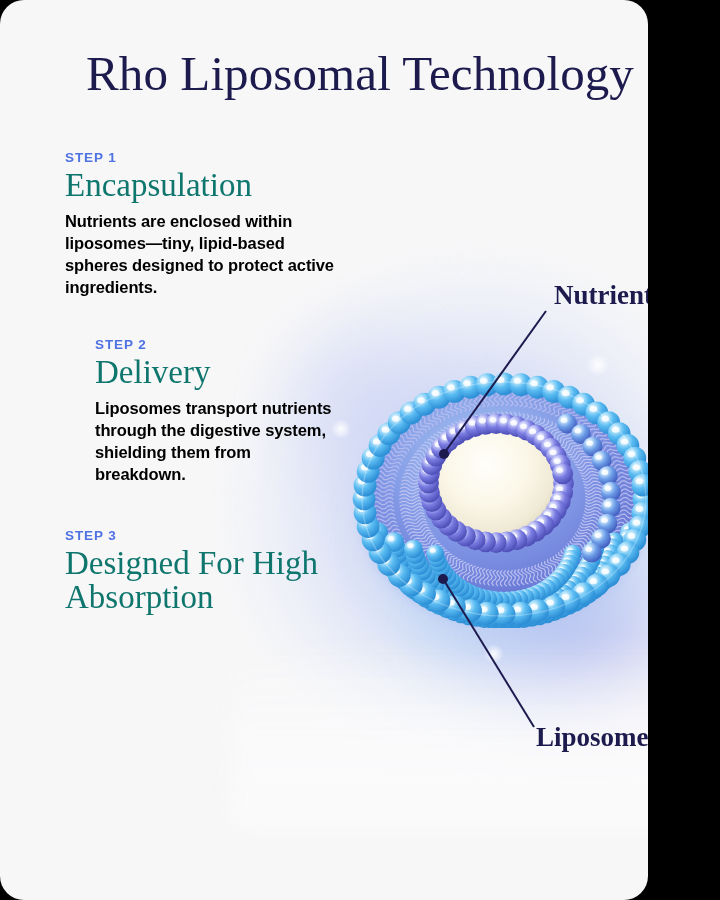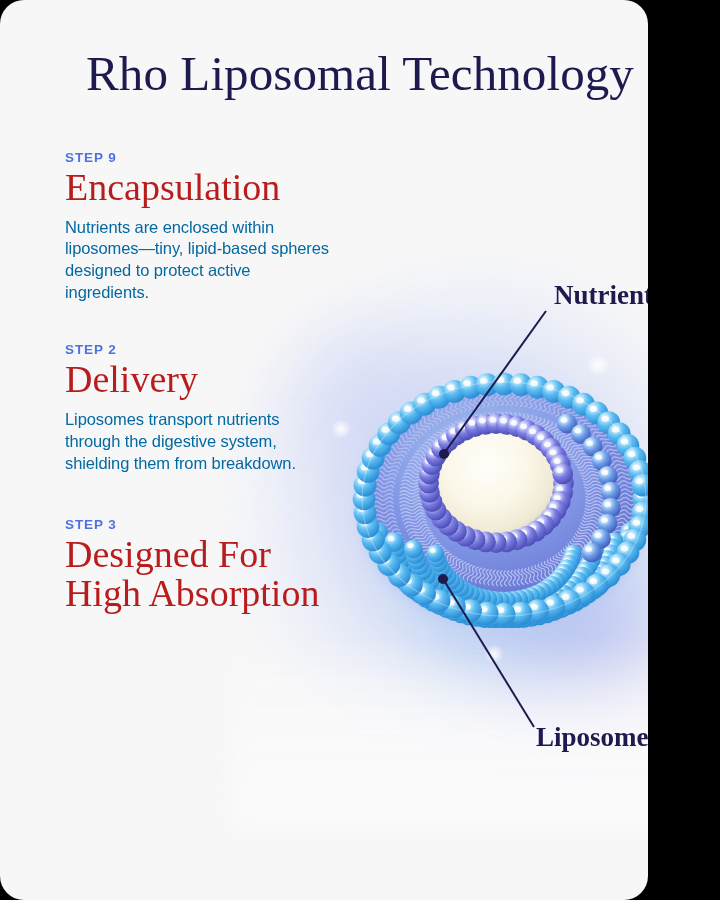--- a/index.html
+++ b/index.html
@@ -65,29 +65,29 @@
     color:#1d1a4e;letter-spacing:.1px;
   }
   #steps{position:absolute;left:65px;top:150px;width:270px;}
   .step{margin-bottom:0;}
   .step-num{
     font-size:13.5px;font-weight:700;letter-spacing:.9px;
     color:#4f72e3;margin:0 0 3px 0;
   }
   .step-head{
     font-family:"Liberation Serif",serif;
-    font-size:38px;line-height:1.04;font-weight:400;
-    color:#b91c1c;margin:0 0 9px 0;letter-spacing:0px;
+    font-size:33px;line-height:1.04;font-weight:400;
+    color:#0f766e;margin:0 0 9px 0;letter-spacing:0px;
   }
   .step-body{
-    font-size:16.5px;line-height:1.33;font-weight:400;
-    color:#0369a1;margin:0;letter-spacing:-.1px;
+    font-size:16.5px;line-height:1.33;font-weight:700;
+    color:#000000;margin:0;letter-spacing:-.1px;
   }
   .sp1{margin-bottom:38px;}
-  .sp2{margin-bottom:42px;}
+  .sp2{margin-bottom:42px;margin-left:30px;}
 
   
   #lipo-wrap{position:absolute;left:320px;top:345px;width:370px;height:300px;}
   #lipo{position:absolute;left:25px;top:25px;width:318px;height:258px;}
 
   
   .callout{
     position:absolute;font-family:"Liberation Serif",serif;
     font-size:27px;color:#1d1a4e;font-weight:700;white-space:nowrap;
   }
@@ -108,21 +108,21 @@
   <div class="sparkle" style="left:330px;top:420px;width:22px;height:18px;"></div>
   <div class="sparkle" style="left:648px;top:530px;width:30px;height:24px;"></div>
   <div class="sparkle" style="left:483px;top:645px;width:22px;height:18px;"></div>
   <div class="glow-fade-bottom"></div>
 
   <div id="title">Rho Liposomal Technology</div>
 
   <div id="steps">
 
     <div class="step sp1">
-      <div class="step-num">STEP 9</div>
+      <div class="step-num">STEP 1</div>
       <div class="step-head">Encapsulation</div>
       <div class="step-body">Nutrients are enclosed within liposomes—tiny, lipid-based spheres designed to protect active ingredients.</div>
     </div>
 
     <div class="step sp2">
       <div class="step-num">STEP 2</div>
       <div class="step-head">Delivery</div>
       <div class="step-body">Liposomes transport nutrients through the digestive system, shielding them from breakdown.</div>
     </div>
 

